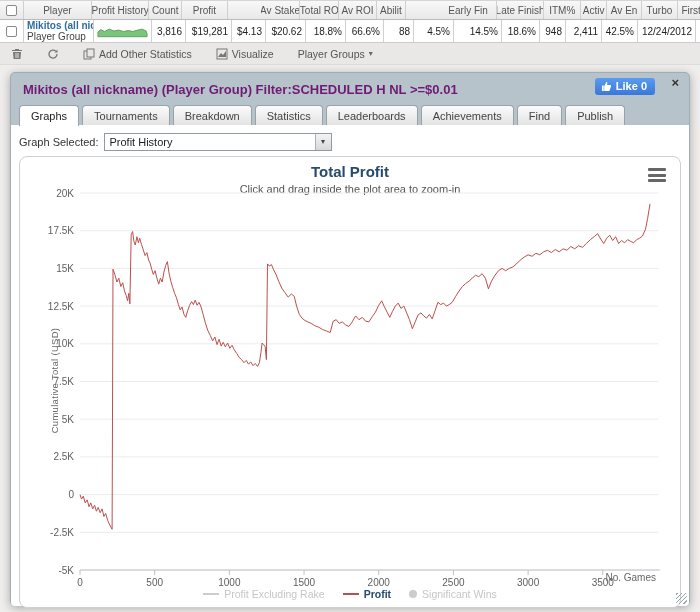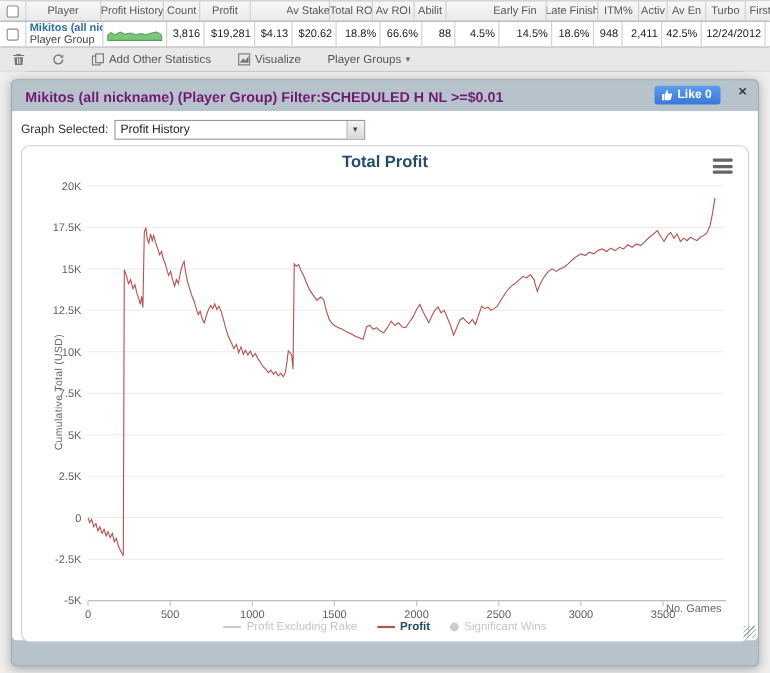--- a/index.html
+++ b/index.html
@@ -1,20 +1,20 @@
 <!DOCTYPE html>
 <html><head>
 <meta charset="utf-8">
 <style>
   * { margin:0; padding:0; box-sizing:border-box; }
   html,body { width:700px; height:612px; }
   body { font-family:"Liberation Sans", sans-serif; background:#efeeec; position:relative; overflow:hidden; }
 
   
-  .stats-table { position:absolute; left:0; top:0; width:700px; background:#4c1d95;border-radius:27px; }
+  .stats-table { position:absolute; left:0; top:0; width:700px; background:#f97316; }
   .trow { display:flex; width:760px; }
   .thead { background:linear-gradient(#f8f8f8,#e9e9e9); border-top:1px solid #d5d5d5; border-bottom:1px solid #bbb; height:20px; }
   .tbody { height:23px; border-bottom:1px solid #ccc; background:#fff; }
   .cell { font-size:10px; color:#555; border-right:1px solid #d0d0d0; display:flex; align-items:center; justify-content:center; overflow:hidden; white-space:nowrap; padding:0 3px; }
   .tbody .cell { color:#222; justify-content:flex-end; }
   .tbody .cell.cb, .thead .cell.cb { justify-content:center; }
   .checkbox { width:11px; height:11px; border:1px solid #8a8a8a; background:#fff; border-radius:2px; display:inline-block; }
   .player-cell { flex-direction:column; align-items:flex-start; justify-content:center; line-height:11px; }
   .pname { color:#2e6e9e; font-weight:bold; font-size:10px; }
   .psub { color:#444; font-size:10px; }
@@ -145,31 +145,42 @@
   <div class="dlg-header">
     <span class="dlg-title">Mikitos (all nickname) (Player Group) Filter:SCHEDULED H NL &gt;=$0.01</span>
     <span class="like-btn">
       <svg width="11" height="11" viewBox="0 0 12 12">
           <path fill="#fff" d="M1 5h2v6H1zM3.5 11V5.6L5.8 1c.8 0 1.3.6 1.1 1.5L6.5 4.4H10c.7 0 1.1.6.9 1.2l-1.2 4.3c-.2.7-.6 1.1-1.3 1.1H3.5z"></path>
         </svg>
       <span>Like 0</span>
     </span>
     <span class="close-x">×</span>
   </div>
+  <div class="tabs" id="tabs">
+      <div class="tab active">Graphs</div>
+      <div class="tab">Tournaments</div>
+      <div class="tab">Breakdown</div>
+      <div class="tab">Statistics</div>
+      <div class="tab">Leaderboards</div>
+      <div class="tab">Achievements</div>
+      <div class="tab">Find</div>
+      <div class="tab">Publish</div>
+    </div>
   <div class="dlg-body">
     <div class="gsel-row">
       <span>Graph Selected:</span>
       <span class="selectbox">
         <span>Profit History</span>
         <span class="sel-arrow">▾</span>
       </span>
     </div>
 
     <div class="chart-panel">
       <div class="chart-title">Total Profit</div>
+      <div class="chart-subtitle">Click and drag inside the plot area to zoom-in</div>
       <div class="hamburger">
           <div></div>
           <div></div>
           <div></div>
         </div>
       <div class="yaxis-title">Cumulative Total (USD)</div>
       <svg id="plot" width="649" height="406">
           <line x1="60" y1="387" x2="638" y2="387" stroke="#ececec" stroke-width="1"></line>
           <text x="54" y="390.5" text-anchor="end" font-size="10" fill="#606060">-5K</text>
           <line x1="60" y1="349.3" x2="638" y2="349.3" stroke="#ececec" stroke-width="1"></line>

